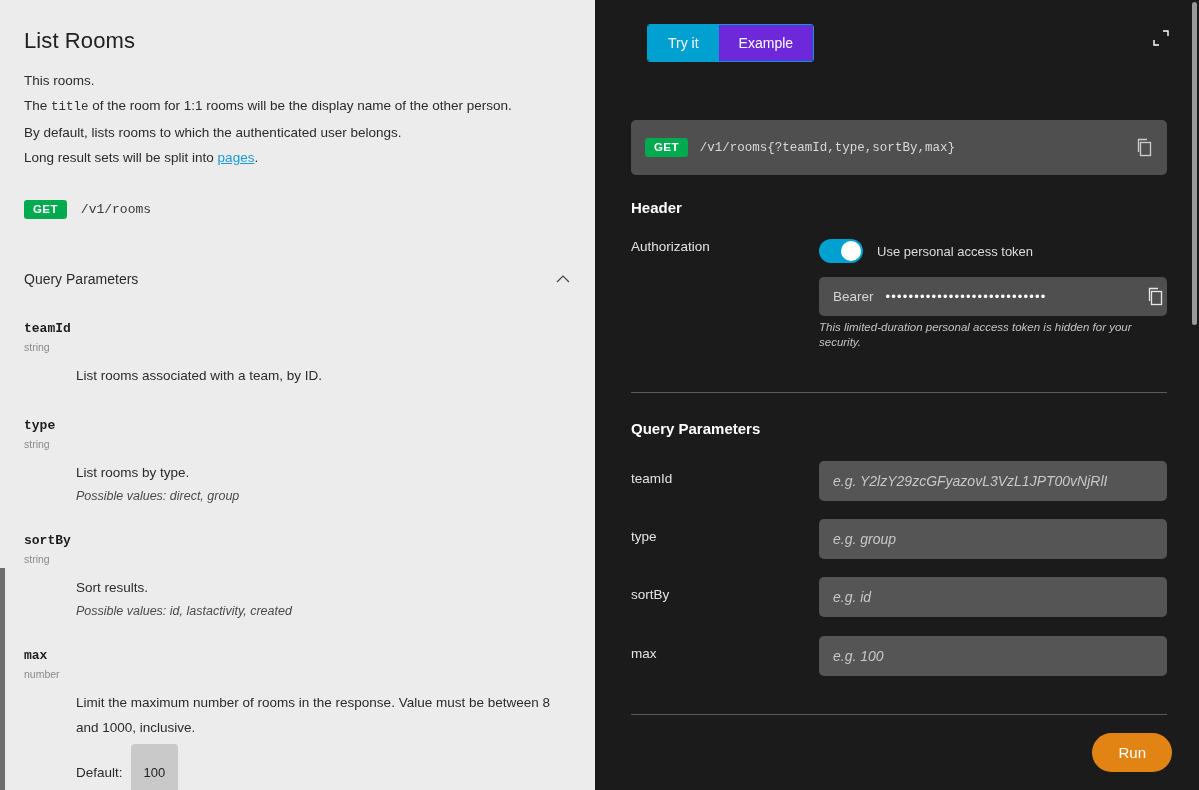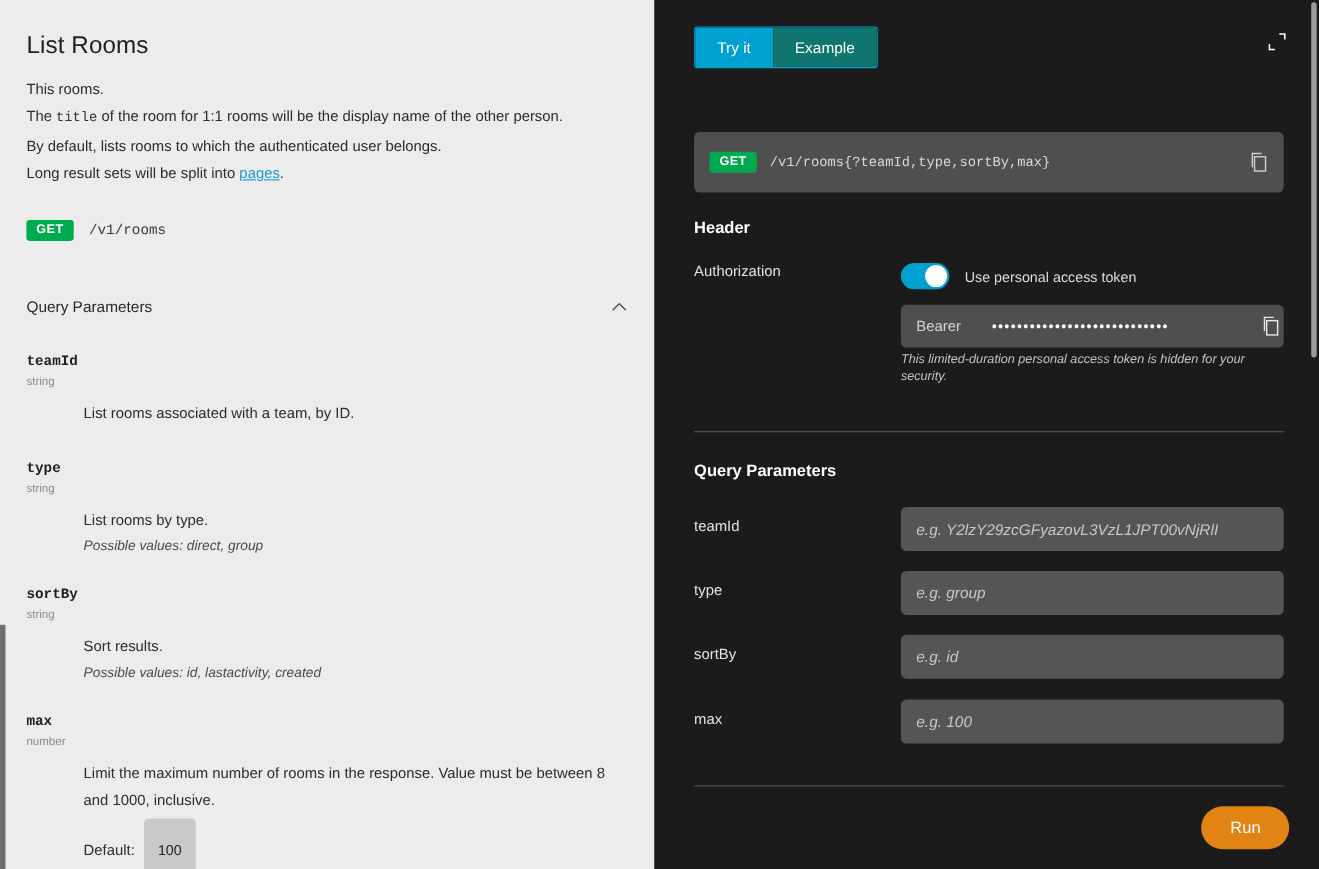--- a/index.html
+++ b/index.html
@@ -88,25 +88,25 @@
   .try-panel {
     width: 604px; height: 790px;
     background: #1b1b1b; position: relative; overflow: hidden;
   }
 
   .tabs-row {
     position: absolute; left: 36px; top: 24px;
     display: flex; align-items: center;
   }
   .tabgroup {
-    display: flex; border: 1px solid #00a0d1; border-radius: 3px; overflow: hidden;
+    display: flex; border: 1px solid #00a0d1; border-radius: 3px; overflow: hidden; margin-left: 16px;
   }
   .tab {
     font-size: 14px; padding: 10px 20px;
-    background: #0f766e; color: #fff; cursor: pointer;
+    background: #6d28d9; color: #fff; cursor: pointer;
     border: none; font-family: "Liberation Sans", sans-serif;
   }
   .tab.active { background: #00a0d1; color: #fff; }
 
   .expand-icon {
     position: absolute; right: 27px; top: 27px;
     width: 22px; height: 22px; cursor: pointer;
   }
 
   .url-bar {
@@ -145,21 +145,21 @@
   .toggle .knob {
     position: absolute; right: 2px; top: 2px;
     width: 20px; height: 20px; border-radius: 50%; background: #fff;
   }
   .toggle-text { font-size: 13px; color: #ddd; }
 
   .token-field {
     position: absolute; left: 224px; top: 277px;
     width: 348px; height: 39px;
     background: #4f4f4f; border-radius: 5px;
-    display: flex; align-items: center; padding: 0 3px 0 14px; gap: 28px;
+    display: flex; align-items: center; padding: 0 3px 0 14px; gap: 12px;
   }
   .token-prefix { font-size: 13.5px; color: #d5d5d5; }
   .token-dots {
     flex: 1; font-size: 13px; color: #fff;
     letter-spacing: 1.2px; overflow: hidden; white-space: nowrap;
   }
   .token-note {
     position: absolute; left: 224px; top: 320px; width: 348px;
     font-size: 11.5px; font-style: italic; color: #c3c3c3; line-height: 15px;
   }

